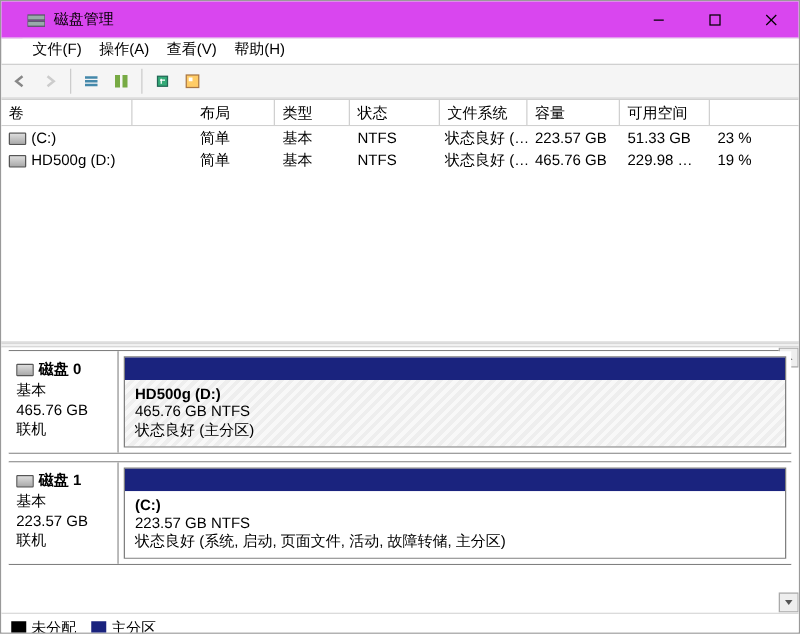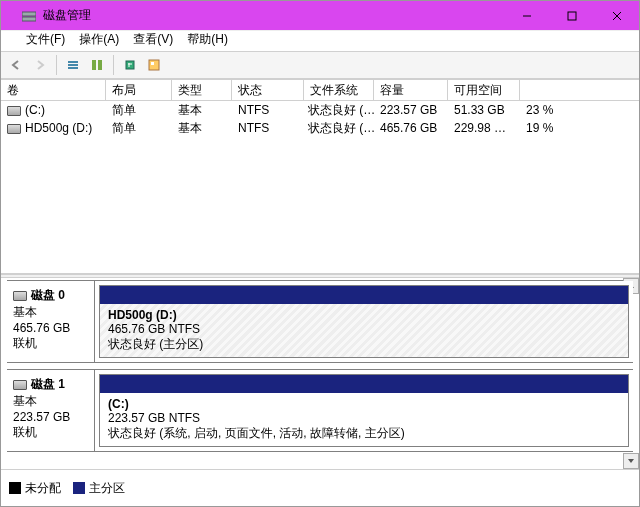--- a/index.html
+++ b/index.html
@@ -13,37 +13,37 @@
 .menubar span { color: #000; cursor: default; }
 .toolbar { height: 28px; border-top: 1px solid #d0d0d0; border-bottom: 1px solid #d0d0d0; background: #f5f5f5; display: flex; align-items: center; padding: 0 4px; gap: 2px;}
 .tbtn { width: 22px; height: 22px; display: flex; align-items:center; justify-content:center; border:1px solid transparent;}
 .tsep { width: 1px; height: 20px; background: #ccc; margin: 0 3px; }
 .grid { flex: 0 0 auto; border-bottom: 1px solid #d0d0d0; }
 .grid-header { display: flex; background: #fff; border-top:1px solid #d0d0d0; border-bottom: 1px solid #d0d0d0; height: 22px; }
 .grid-header .col { border-right: 1px solid #d0d0d0; padding: 3px 6px; color: #000; white-space: nowrap; overflow:hidden; display:flex; align-items:center;}
 .grid-body { height: 172px; background: #fff; overflow:auto;}
 .grid-row { display: flex; height: 18px; align-items:center;}
 .grid-row .cell { padding: 0 6px; white-space: nowrap; overflow:hidden;}
-.c0{width:105px;} .c1{width:66px;} .c2{width:60px;} .c3{width:70px;} .c4{width:72px;} .c5{width:74px;} .c6{width:72px;} .c7{width:70px;}
+.c0{width:105px;} .c1{width:66px;margin-left:48px;} .c2{width:60px;} .c3{width:70px;} .c4{width:72px;} .c5{width:74px;} .c6{width:72px;} .c7{width:70px;}
 .vol-icon{display:inline-block; width:14px; height:10px; border:1px solid #555; border-radius:1px; background:linear-gradient(#ddd,#aaa); margin-right:4px; vertical-align:middle;}
 .splitter { height: 4px; background: #f0f0f0; border-top:1px solid #d0d0d0; border-bottom:1px solid #d0d0d0; cursor: row-resize; }
 .dpanel { flex: 1; overflow: auto; background: #fff; position:relative;}
 .disk-row { display: flex; border-top: 1px solid #808080; border-bottom: 1px solid #808080; margin: 2px 6px 6px 6px; }
 .disk-info { width: 88px; border-right: 1px solid #808080; padding: 6px 6px; background: #fff; }
 .disk-info .dname { font-weight: bold; margin-top: 36px; }
 .disk-info .dline { color:#000; }
 .part-wrap { flex:1; padding: 4px; background:#fff; position:relative;}
 .part { border: 1px solid #808080; background: #fff; }
 .part-header { height: 18px; background: #1a237e; }
 .part-body { padding: 4px 8px; background: repeating-linear-gradient(135deg,#f8f8f8 0,#f8f8f8 3px,#eeeeee 3px,#eeeeee 6px);}
 .part-body.plain{background:#fff;}
 .pname { font-weight: bold; }
 .scroll-up{position:absolute; right:0; top:0; width:16px; height:16px; border:1px solid #aaa; background:#eee; display:flex;align-items:center;justify-content:center;}
 .scroll-dn{position:absolute; right:0; bottom:0; width:16px; height:16px; border:1px solid #aaa; background:#eee;display:flex;align-items:center;justify-content:center;}
-.legend { height: 37px; border-top: 1px solid #d0d0d0; display:flex; align-items:center; padding:16px 8px; gap:12px; background:#fff;}
+.legend { height: 16px; border-top: 1px solid #d0d0d0; display:flex; padding:3px 8px; gap:12px; background:#fff;}
 .legend .sw{width:12px;height:12px;display:inline-block;margin-right:4px;vertical-align:middle;}
 .sw-black{background:#000;} .sw-blue{background:#1a237e;}
 svg{display:block;}
 </style>
 </head>
 <body>
 
 <div class="titlebar">
   <span class="icon-slot">
     <svg width="14" height="12">

